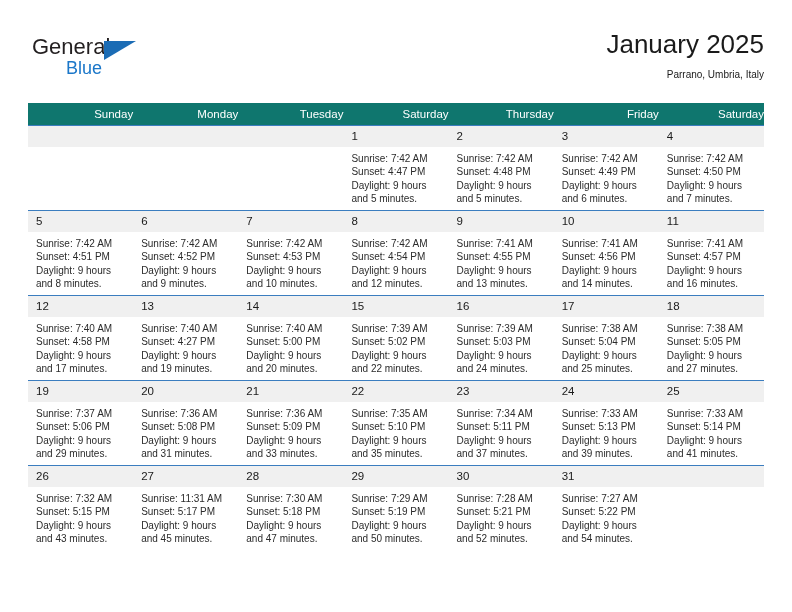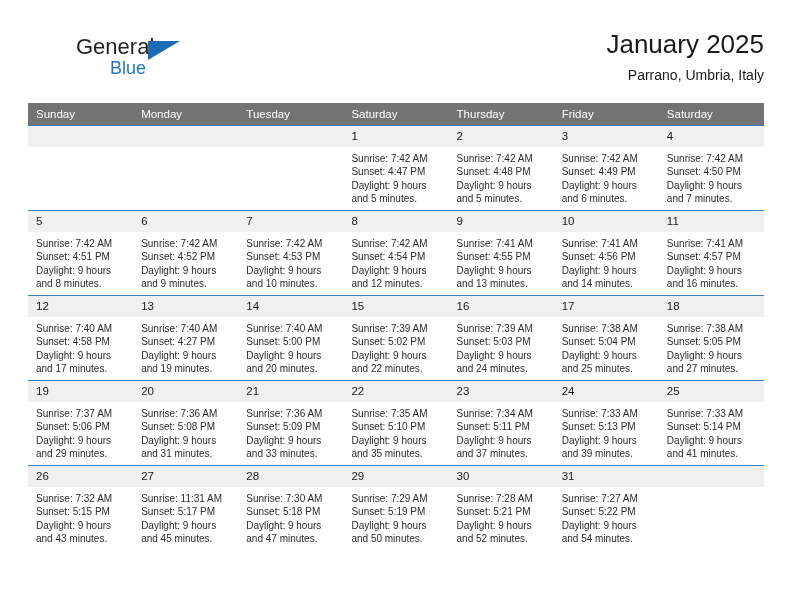--- a/index.html
+++ b/index.html
@@ -28,21 +28,20 @@
     top: 28px;
     right: 28px;
     height: 70px;
   }
   .brand {
     position: absolute;
     left: 4px;
     top: 6px;
     width: 220px;
     height: 60px;
-    margin-left: 44px;
   }
   .brand-general {
     position: absolute;
     left: 0;
     top: 0;
     font-size: 22px;
     letter-spacing: 0px;
     color: #231f20;
     font-family: "Liberation Sans", sans-serif;
   }
@@ -69,42 +68,42 @@
     top: 0;
     text-align: right;
   }
   .cal-title {
     font-size: 26px;
     color: #1a1a1a;
     line-height: 32px;
     white-space: nowrap;
   }
   .cal-subtitle {
-    font-size: 14px;
+    font-size: 10px;
     color: #1a1a1a;
     line-height: 20px;
     margin-top: 5px;
     white-space: nowrap;
   }
 
   
   .calendar {
     position: absolute;
     left: 28px;
     top: 103px;
     width: 736px;
     border-collapse: collapse;
     table-layout: fixed;
   }
   .calendar th {
-    background: #737373;
+    background: #0f766e;
     color: #ffffff;
     font-weight: normal;
     font-size: 11.5px;
-    text-align: left;
+    text-align: right;
     padding: 5px 0 5px 8px;
     height: 12px;
     border: none;
   }
   .calendar td {
     vertical-align: top;
     padding: 0;
     border: none;
     border-top: 1px solid #3b7dbf;
     height: 84px;

